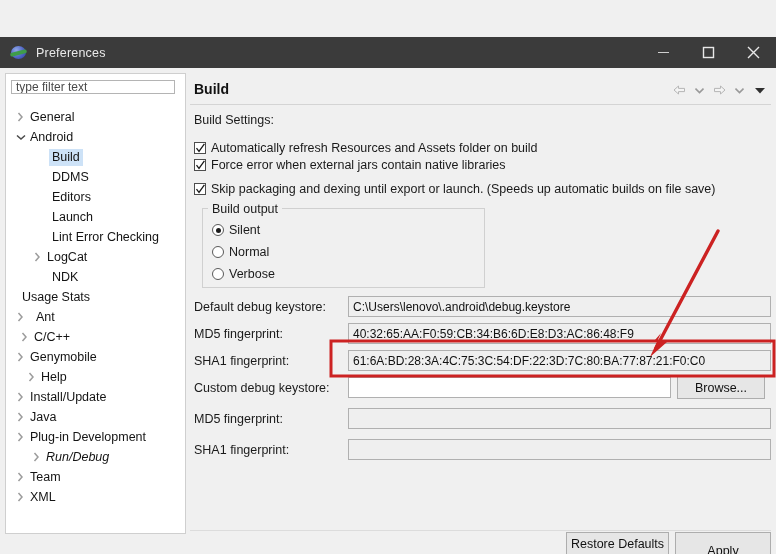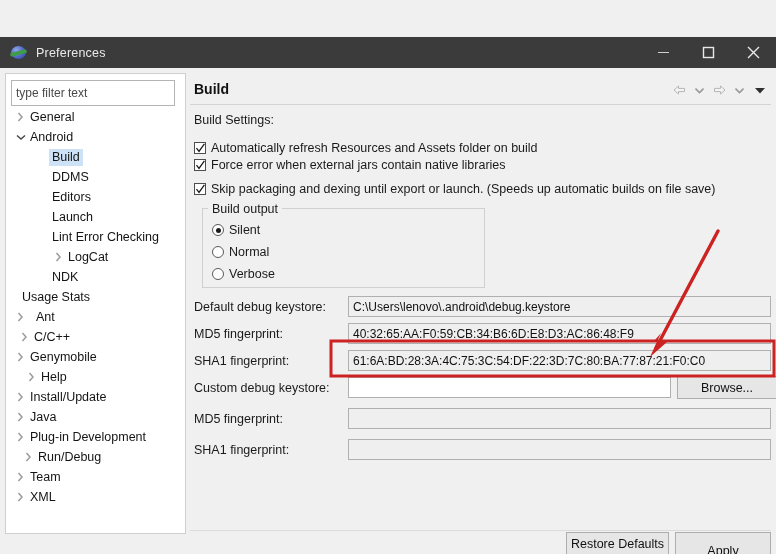--- a/index.html
+++ b/index.html
@@ -30,21 +30,21 @@
   .win-btn svg{display:block;}
 
   
   .content{position:absolute;left:0;top:31px;width:776px;height:523px;background:#f0f0f0;}
 
   .leftpane{
     position:absolute;left:5px;top:5px;width:181px;height:461px;
     background:#ffffff;border:1px solid #cfcfcf;box-sizing:border-box;
   }
   .filterbox{
-    position:absolute;left:5px;top:6px;width:164px;height:26px;
+    position:absolute;left:5px;top:6px;width:164px;height:14px;
     border:1px solid #b4b4b4;background:#fff;box-sizing:border-box;
     font-family:"Liberation Sans",sans-serif;font-size:12px;color:#3a3a3a;
     padding:0 4px;outline:none;
   }
   .filterbox::placeholder{color:#4a4a4a;opacity:1;}
   .tree{position:absolute;left:0;top:33px;width:179px;height:425px;overflow:hidden;}
   .tnode{height:20px;display:flex;align-items:center;white-space:nowrap;cursor:default;}
   .tnode .arw{width:13px;display:flex;align-items:center;justify-content:center;flex:none;}
   .tnode .arw svg{display:block;}
   .tnode .lbl{font-size:12.5px;color:#141414;padding:1px 3px 2px 3px;line-height:14px;}
@@ -94,21 +94,21 @@
     color:#111;padding:0 4px;outline:none;line-height:19px;
   }
   .fld.ro{background:#efefef;color:#111;}
   .fld.empty{background:#fff;}
 
   .btn{
     border:1px solid #adadad;background:#e6e6e6;box-sizing:border-box;
     font-family:"Liberation Sans",sans-serif;font-size:12.5px;color:#111;
     display:flex;align-items:center;justify-content:center;cursor:default;
   }
-  .browse{position:absolute;width:100px;height:23px;}
+  .browse{position:absolute;width:88px;height:23px;}
 
   .bottom-rule{position:absolute;left:190px;top:462px;width:581px;height:1px;background:#dcdcdc;}
   .restore{position:absolute;left:566px;top:464px;width:103px;height:23px;}
   .apply{position:absolute;left:675px;top:464px;width:96px;height:37px;}
 
   .footer-sep{position:absolute;left:0;top:492px;width:776px;height:1px;background:#dcdcdc;}
   .footer{position:absolute;left:0;top:493px;width:776px;height:61px;background:#f0f0f0;}
   .helpbtn{position:absolute;left:17px;top:13px;width:24px;height:24px;}
   .ok{
     position:absolute;left:573px;top:14px;width:92px;height:25px;
@@ -185,21 +185,21 @@
             <span class="lbl">Editors</span>
           </div>
           <div class="tnode" style="padding-left: 30px;">
             <span class="arw"></span>
             <span class="lbl">Launch</span>
           </div>
           <div class="tnode" style="padding-left: 30px;">
             <span class="arw"></span>
             <span class="lbl">Lint Error Checking</span>
           </div>
-          <div class="tnode" style="padding-left: 46px;">
+          <div class="tnode" style="padding-left: 25px;">
             <span class="arw">
               <svg width="7" height="10" viewBox="0 0 7 10">
                 <path d="M1.5,1 L5,5 L1.5,9" fill="none" stroke="#9c9c9c" stroke-width="1.5"></path>
               </svg>
             </span>
             <span class="lbl">LogCat</span>
           </div>
           <div class="tnode" style="padding-left: 30px;">
             <span class="arw"></span>
             <span class="lbl">NDK</span>
@@ -257,21 +257,21 @@
             <span class="lbl">Java</span>
           </div>
           <div class="tnode" style="padding-left: 8px;">
             <span class="arw">
               <svg width="7" height="10" viewBox="0 0 7 10">
                 <path d="M1.5,1 L5,5 L1.5,9" fill="none" stroke="#9c9c9c" stroke-width="1.5"></path>
               </svg>
             </span>
             <span class="lbl">Plug-in Development</span>
           </div>
-          <div class="tnode" style="padding-left: 16px;">
+          <div class="tnode" style="padding-left: 24px; font-style: italic;">
             <span class="arw">
               <svg width="7" height="10" viewBox="0 0 7 10">
                 <path d="M1.5,1 L5,5 L1.5,9" fill="none" stroke="#9c9c9c" stroke-width="1.5"></path>
               </svg>
             </span>
             <span class="lbl">Run/Debug</span>
           </div>
           <div class="tnode" style="padding-left: 8px;">
             <span class="arw">
               <svg width="7" height="10" viewBox="0 0 7 10">

